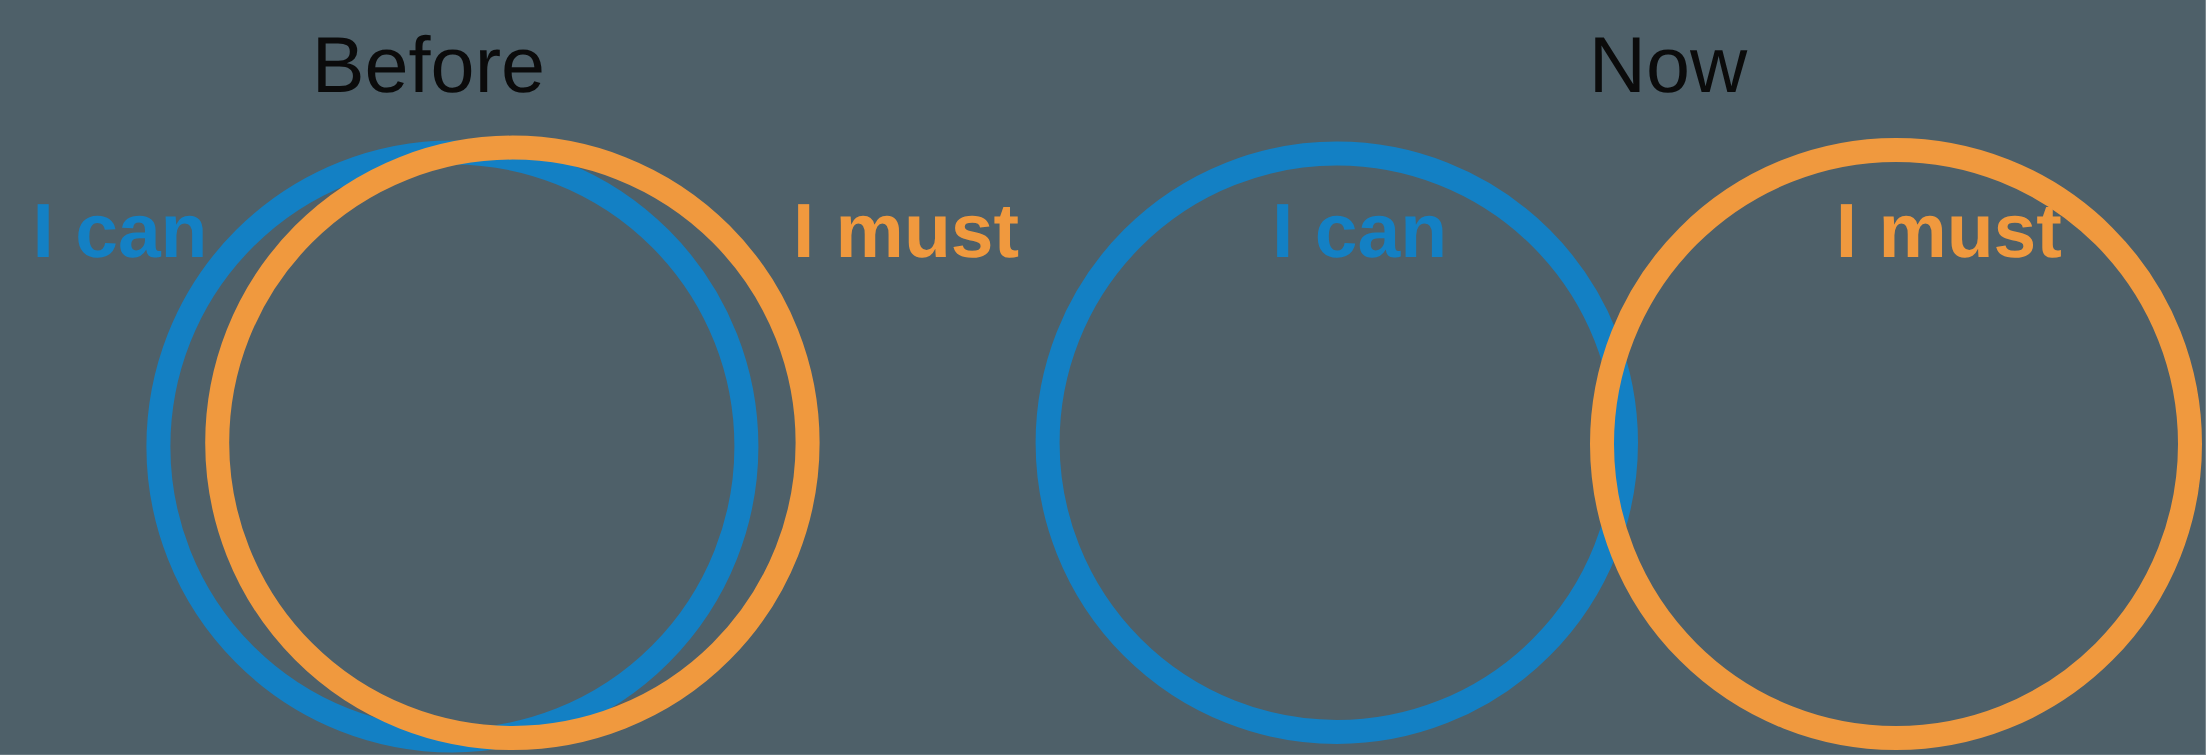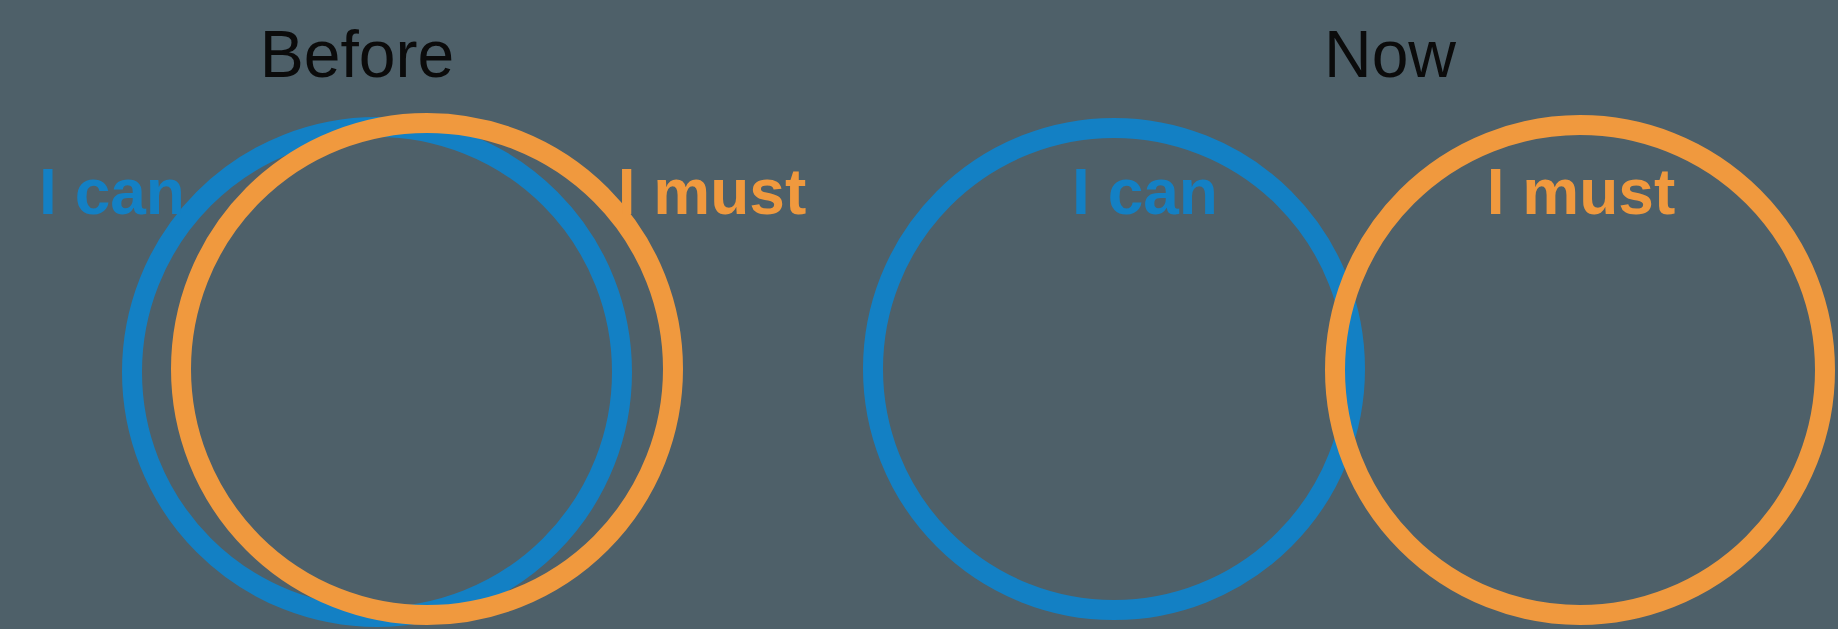--- a/index.html
+++ b/index.html
@@ -27,22 +27,22 @@
     font-size: 66px;
     font-weight: 400;
     color: var(--title_text, #0b0b0b);
     top: 21px;
   }
   .lbl {
     font-size: 64px;
     font-weight: 700;
     top: 160px;
   }
-  .lbl-blue   { color: var(--blue, #1380c4); margin-left: 12px; }
-  .lbl-orange { color: var(--orange, #f0993e); }
+  .lbl-blue   { color: var(--blue, #1380c4); }
+  .lbl-orange { color: var(--orange, #f0993e); margin-left: 43px; }
   .title-before { left: 357px; }
   .title-now    { left: 1342px; margin-left: 48px; }
   .lbl-before-can  { left: 100px; }
   .lbl-before-must { left: 712px; }
   .lbl-now-can     { left: 1133px; }
   .lbl-now-must    { left: 1581px; }
 </style>
 </head>
 <body>
 

